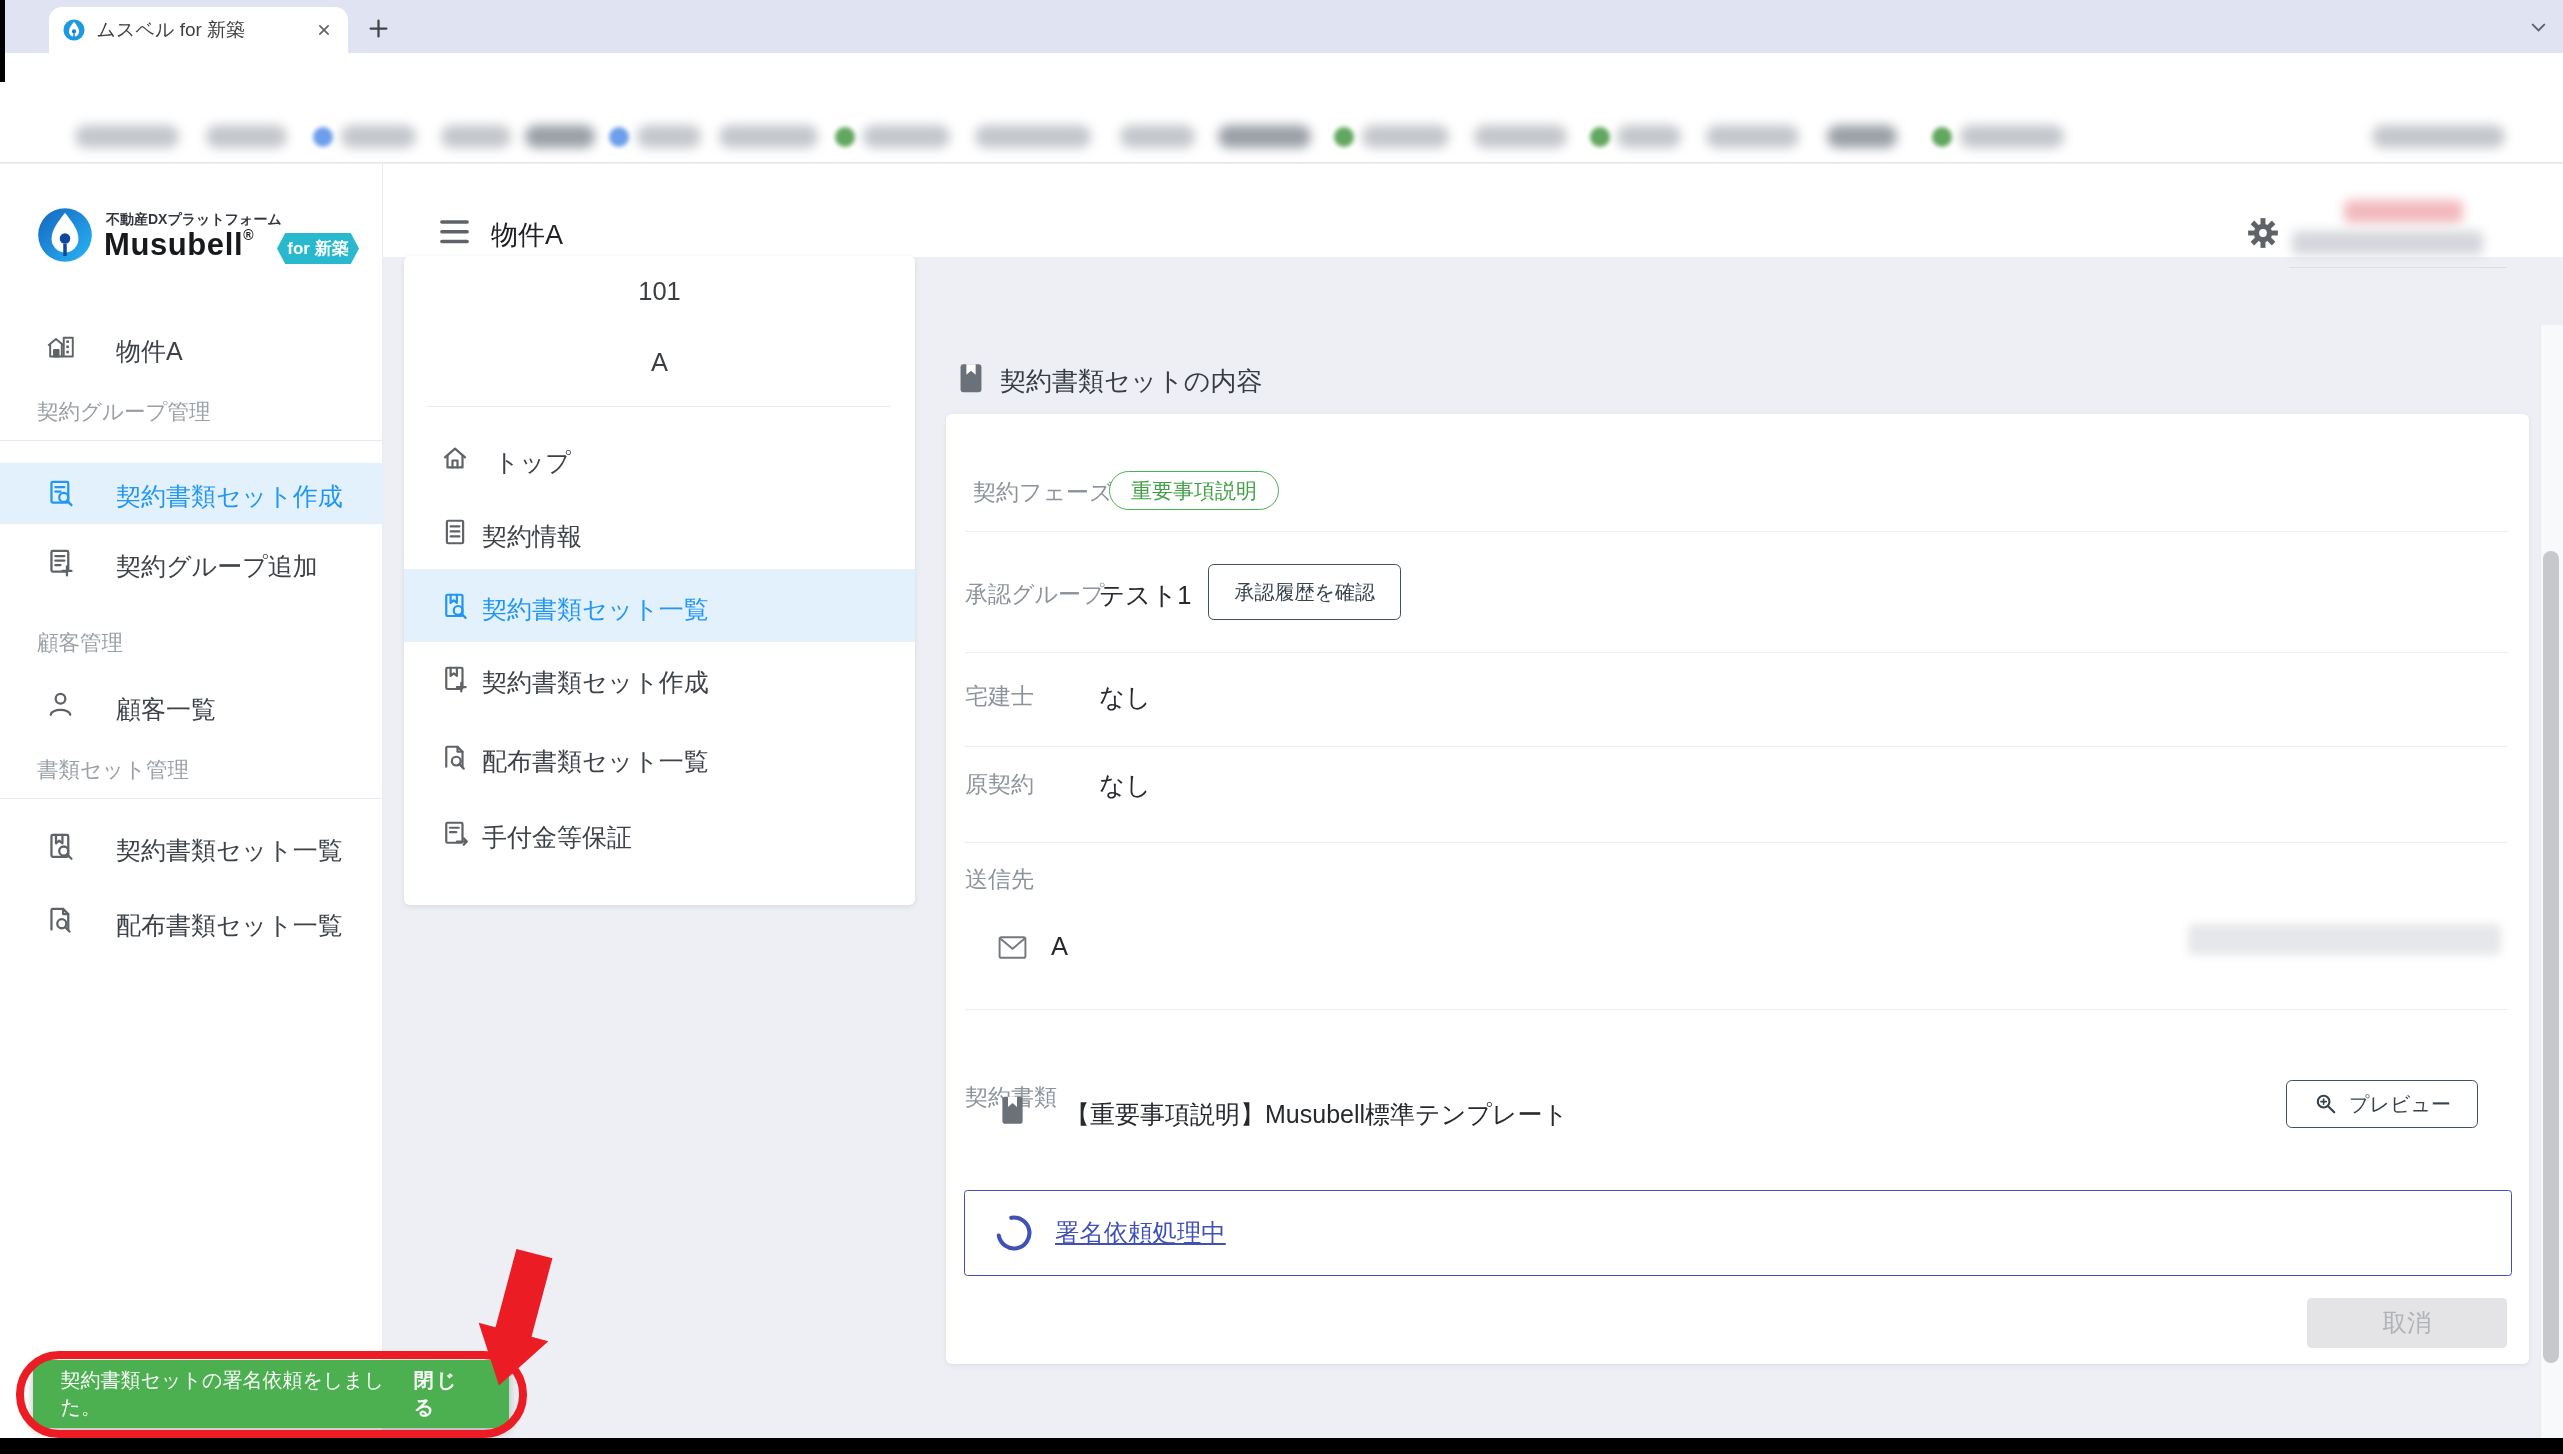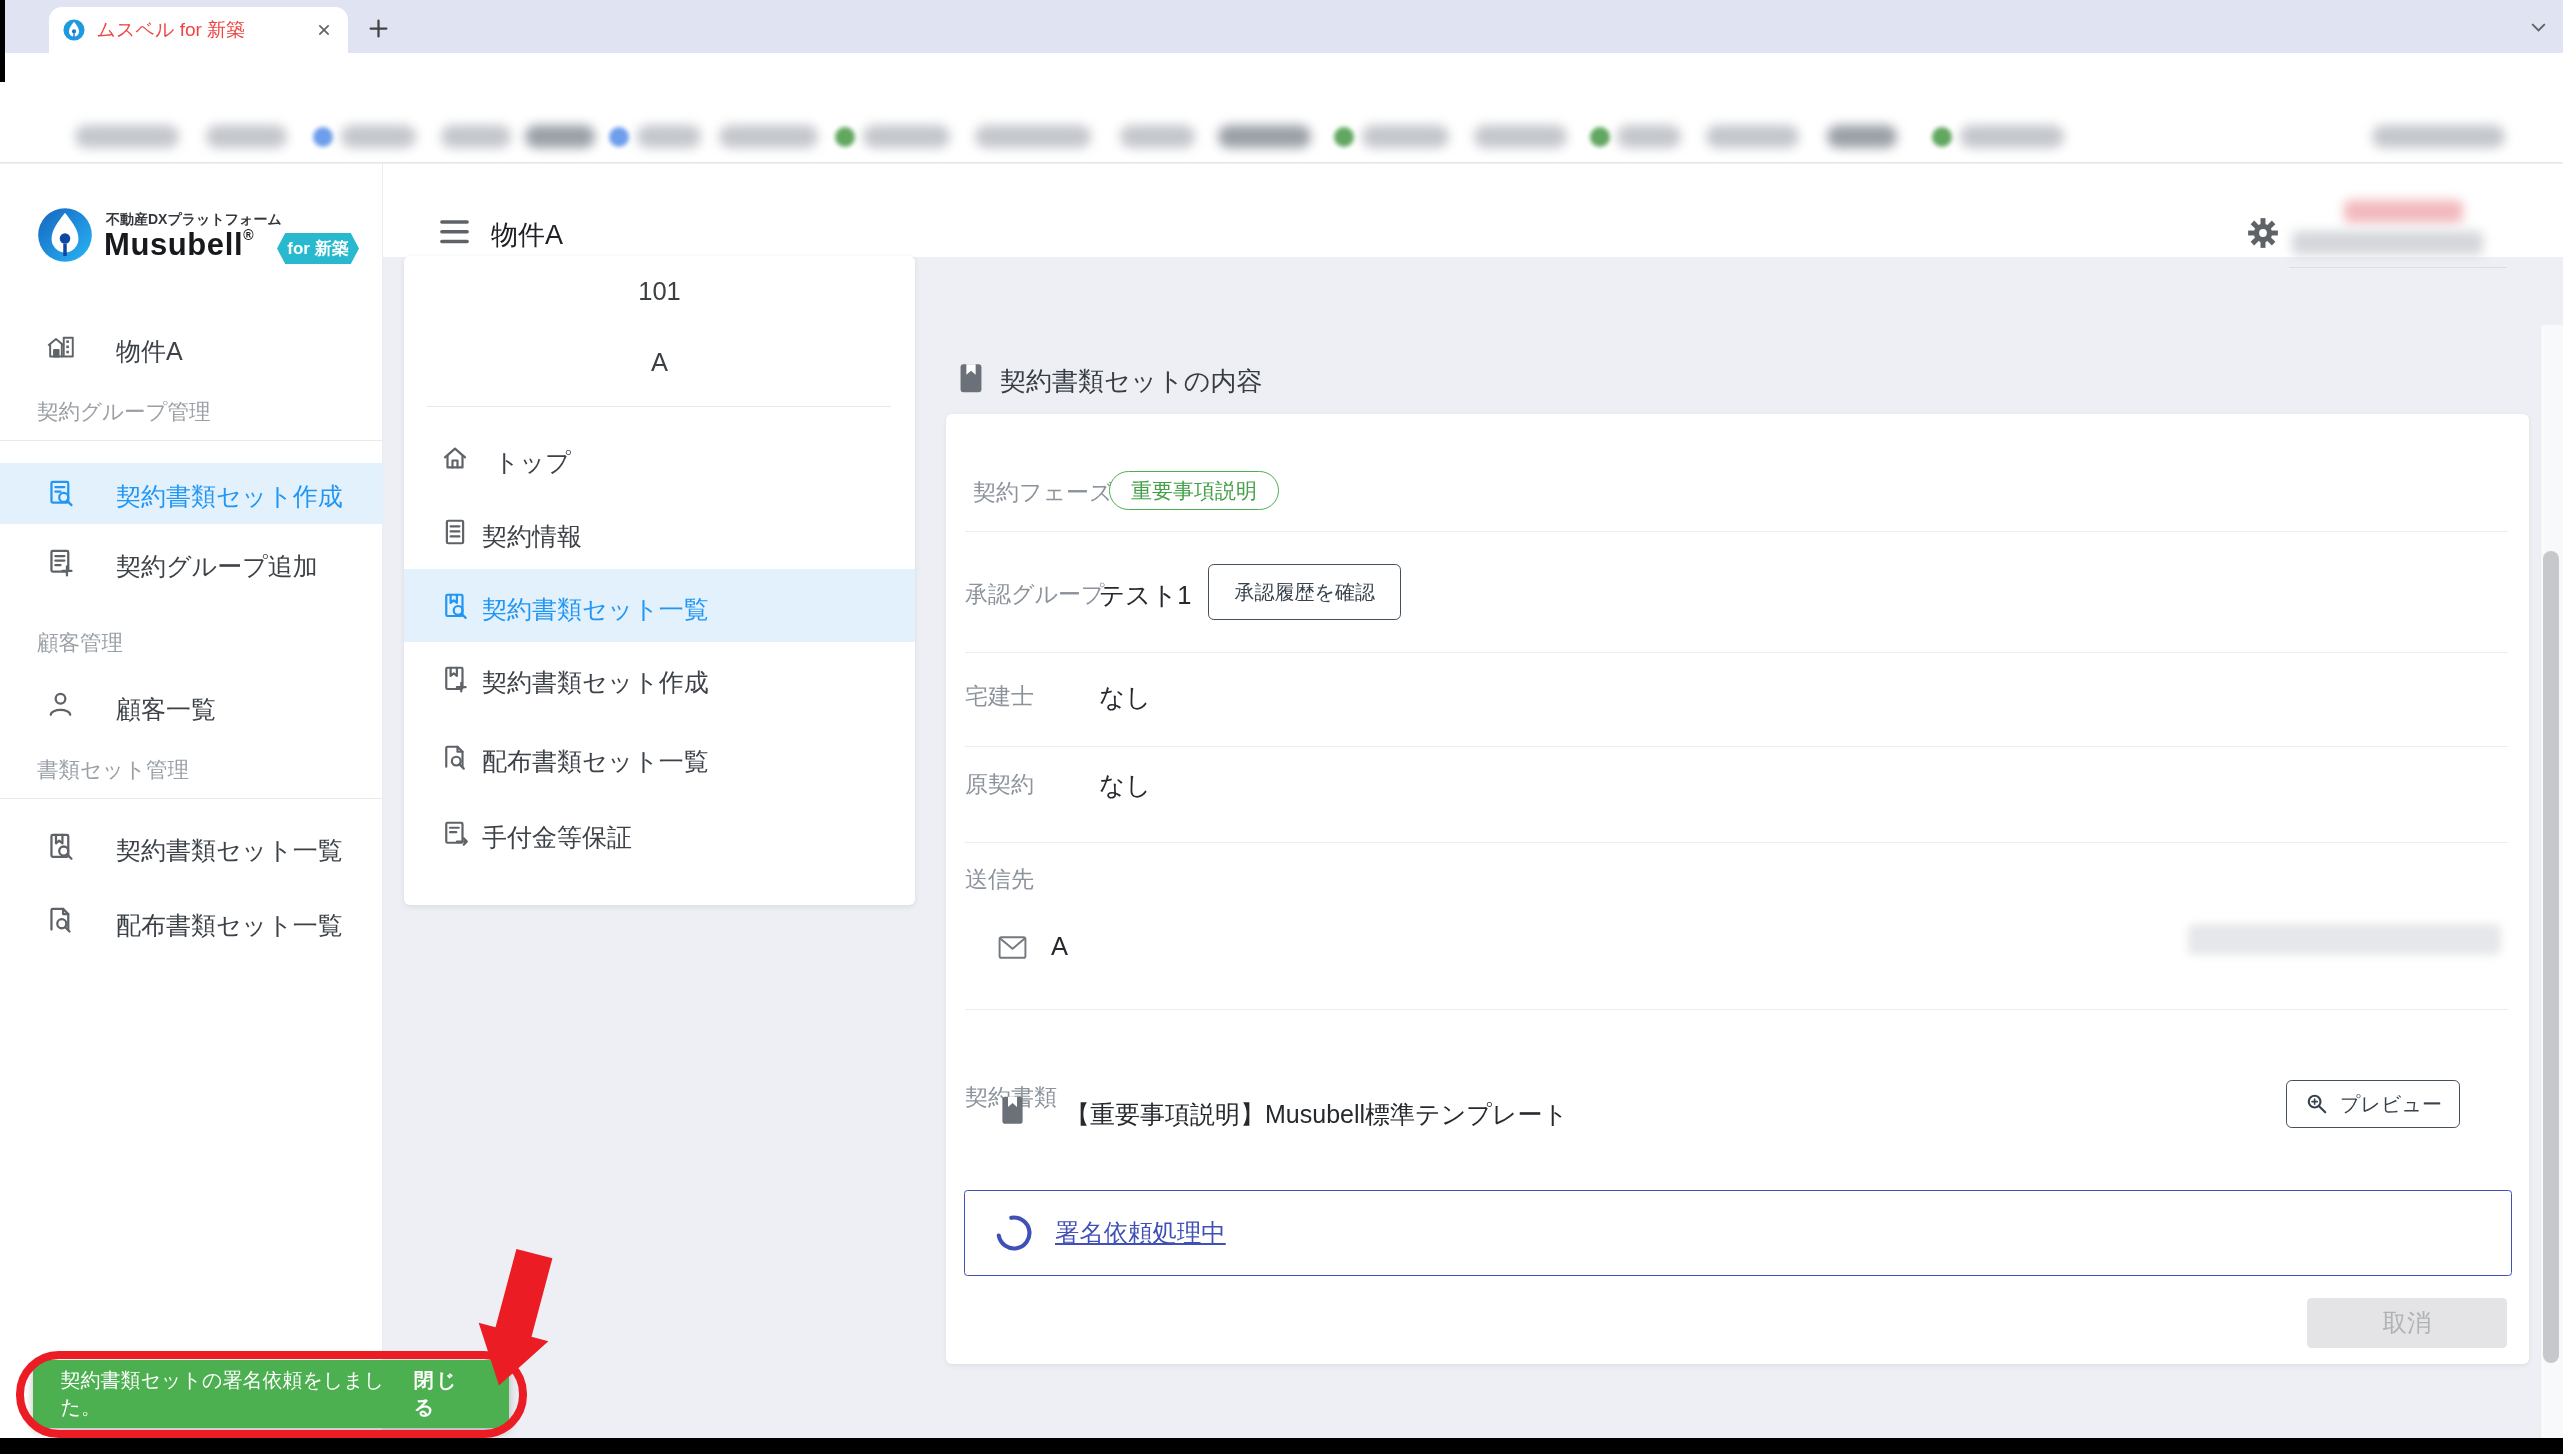--- a/index.html
+++ b/index.html
@@ -5,21 +5,21 @@
   html,body{margin:0;padding:0;background:#000;}
   #screen{position:relative;width:2563px;height:1454px;background:#eef0f4;overflow:hidden;
           font-family:"Liberation Sans","DejaVu Sans",sans-serif;}
   .abs{position:absolute;white-space:nowrap;}
   .blob{position:absolute;background:#c4c7cc;filter:blur(5.2px);border-radius:12.8px;}
   .dot{position:absolute;width:20px;height:20px;border-radius:50%;filter:blur(2.3px);}
   
   #tabstrip{position:absolute;left:0;top:0;width:2563px;height:53px;background:#dfe3f2;}
   #tab{position:absolute;left:49px;top:7px;width:299px;height:46px;background:#fff;
        border-radius:12.8px 12.8px 0 0;display:flex;align-items:center;padding:0 14px;box-sizing:border-box;gap:11.6px;}
-  #tab .title{font-size:19px;color:#ef4444;flex:1;overflow:hidden;}
+  #tab .title{font-size:19px;color:#404040;flex:1;overflow:hidden;}
   #toolbar{position:absolute;left:0;top:53px;width:2563px;height:58px;background:#fff;}
   #urlbar{position:absolute;left:172px;top:60px;width:2292px;height:45px;border-radius:22.6px;background:#eef1fa;}
   #bookmarks{position:absolute;left:0;top:111px;width:2563px;height:52px;background:#fff;border-bottom:1.2px solid #e4e6ea;box-sizing:border-box;}
   
   #appbg{position:absolute;left:0;top:164px;width:2563px;height:1274px;background:#edeff4;}
   #sidebar{position:absolute;left:0;top:164px;width:383px;height:1274px;background:#fff;border-right:0.6px solid #eaecef;box-sizing:border-box;}
   #appheader{position:absolute;left:383px;top:164px;width:2180px;height:93px;background:#fff;}
   .navlabel{font-size:25px;color:#3d4248;}
   .seclabel{font-size:21.5px;color:#9aa0a6;}
   .sidediv{position:absolute;left:0;width:383px;height:1.2px;background:#e7e9ed;}
@@ -368,21 +368,21 @@
   <div class="abs rowvalue" style="left:1051px;top:932px;">A</div>
   <div class="blob" style="left:2188px;top:924px;width:313px;height:31px;background:#e6e7ea;border-radius:5.8px;filter:blur(4.1px);"></div>
   <div class="carddiv" style="top:1009px;"></div>
 
   <div class="abs rowlabel" style="left:965px;top:1034px;margin-top:48px;">契約書類</div>
   <svg class="abs" style="left:999px;top:1094px;" width="27" height="32.5" viewBox="0 0 48 56">
     <rect x="6" y="4" width="36" height="48" rx="5" fill="#6b7178"></rect>
     <path d="M16 4 V22 L24 15 L32 22 V4" fill="#fff"></path>
   </svg>
   <div class="abs" style="left:1065px;top:1098px;font-size:25px;color:#26292e;">【重要事項説明】Musubell標準テンプレート</div>
-  <div class="obtn" style="left:2286px;top:1080px;width:174px;height:48px;">
+  <div class="obtn" style="left:2286px;top:1080px;width:192px;height:48px;">
     <svg width="25.5" height="25.5" viewBox="0 0 48 48">
       <g stroke="#35424e" stroke-width="4" fill="none" stroke-linecap="round">
         <circle cx="20" cy="20" r="11"></circle>
         <line x1="29" y1="29" x2="40" y2="40"></line>
         <path d="M20 15 V25 M15 20 H25" stroke-width="3"></path>
       </g>
     </svg>
     <span>プレビュー</span>
   </div>
 

